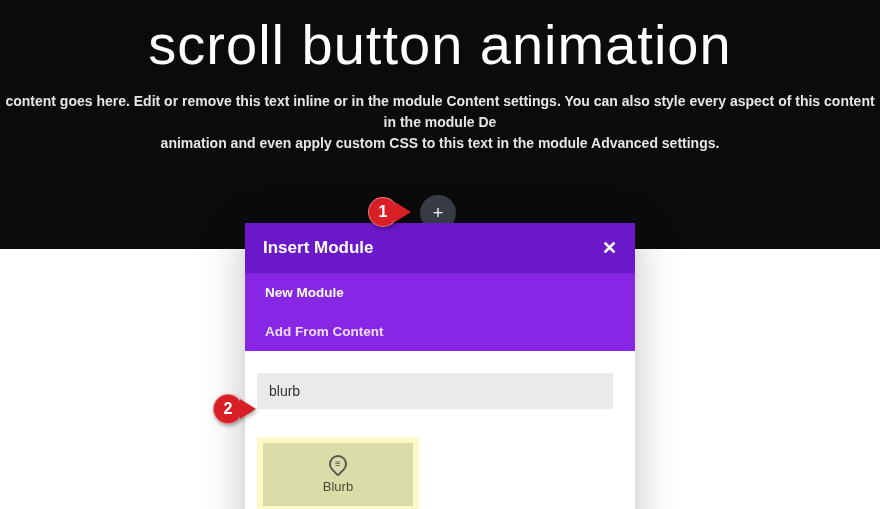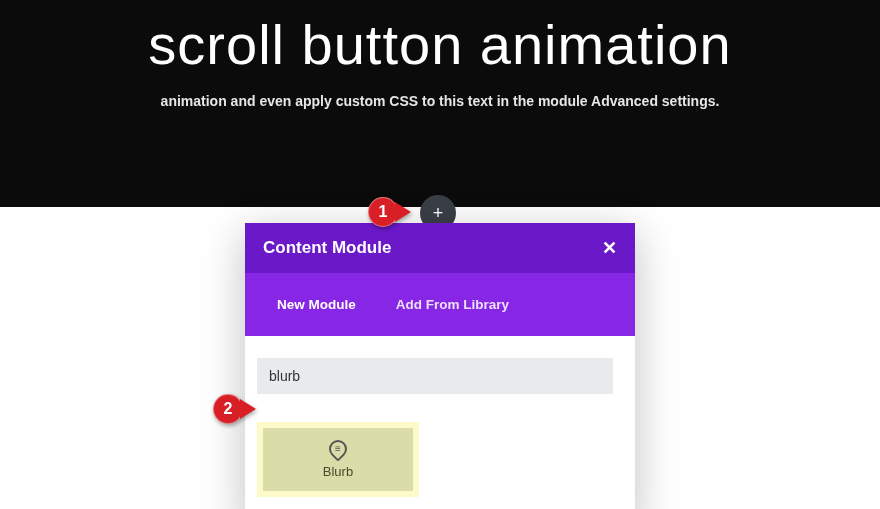--- a/index.html
+++ b/index.html
@@ -103,21 +103,22 @@
       font-weight: 700;
     }
     .modal-close {
       font-size: 18px;
       cursor: pointer;
       font-weight: 700;
     }
     .modal-tabs {
       background: #8826e6;
       display: flex;
-      padding: 12px;
+      padding: 0;
+      flex-direction: column;
     }
     .modal-tab {
       color: #fff;
       font-size: 13.5px;
       font-weight: 700;
       padding: 12px 20px;
       cursor: pointer;
     }
     .modal-tab.inactive { opacity: 0.85; font-weight: 600; }
     .modal-body {
@@ -168,40 +169,41 @@
       font-weight: 500;
       margin-top: 2px;
     }
   </style>
 </head>
 <body>
 
 <div class="hero">
   <div class="hero-title">scroll button animation</div>
   <div class="hero-sub">
+    <div>content goes here. Edit or remove this text inline or in the module Content settings. You can also style every aspect of this content in the module De</div>
     <div>animation and even apply custom CSS to this text in the module Advanced settings.</div>
   </div>
 </div>
 
 <div class="add-circle">
   <span>+</span>
 </div>
 
 <div class="marker marker-1">
   <div class="marker-body">1</div>
 </div>
 
 <div class="modal">
   <div class="modal-header">
-    <div class="modal-title">Content Module</div>
+    <div class="modal-title">Insert Module</div>
     <div class="modal-close">✕</div>
   </div>
   <div class="modal-tabs">
     <div class="modal-tab">New Module</div>
-    <div class="modal-tab inactive">Add From Library</div>
+    <div class="modal-tab inactive">Add From Content</div>
   </div>
   <div class="modal-body">
     <input class="search-input" type="text" value="blurb" style="">
     <div class="result-wrap">
       <div class="result-item">
         <span class="result-icon"></span>
         <div class="result-label">Blurb</div>
       </div>
     </div>
   </div>

